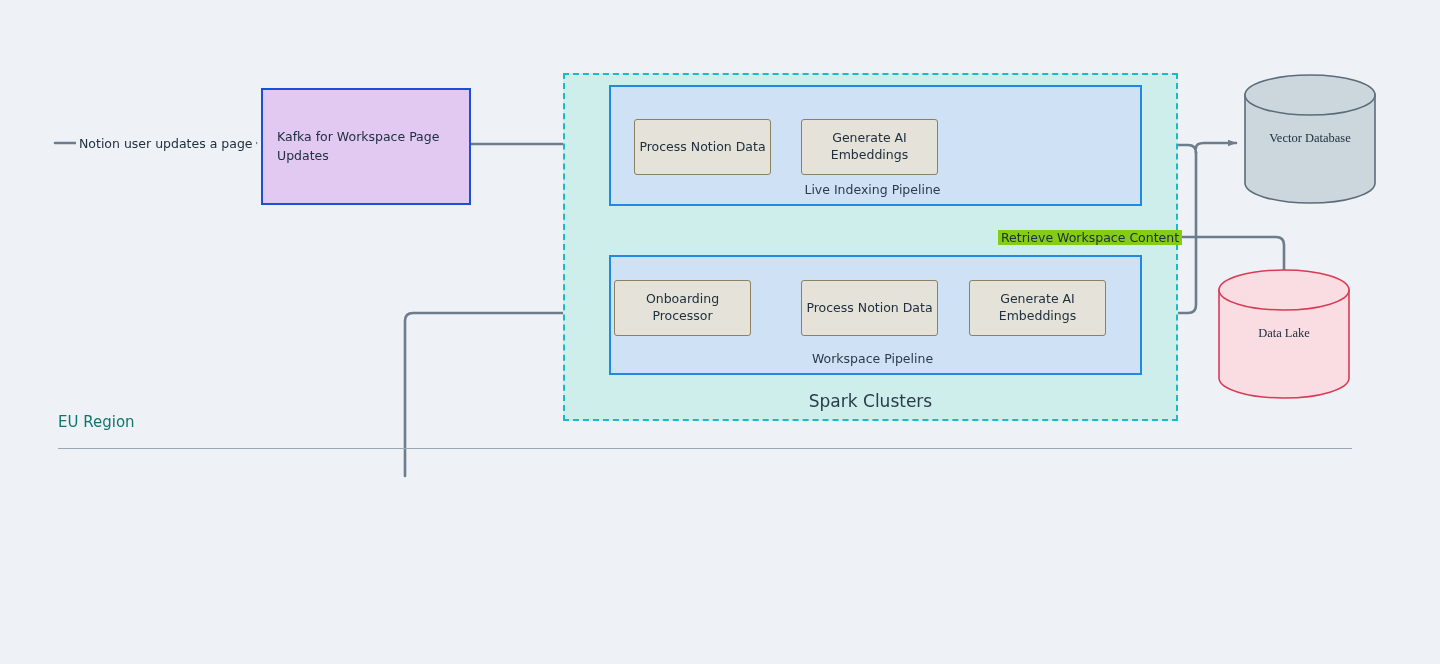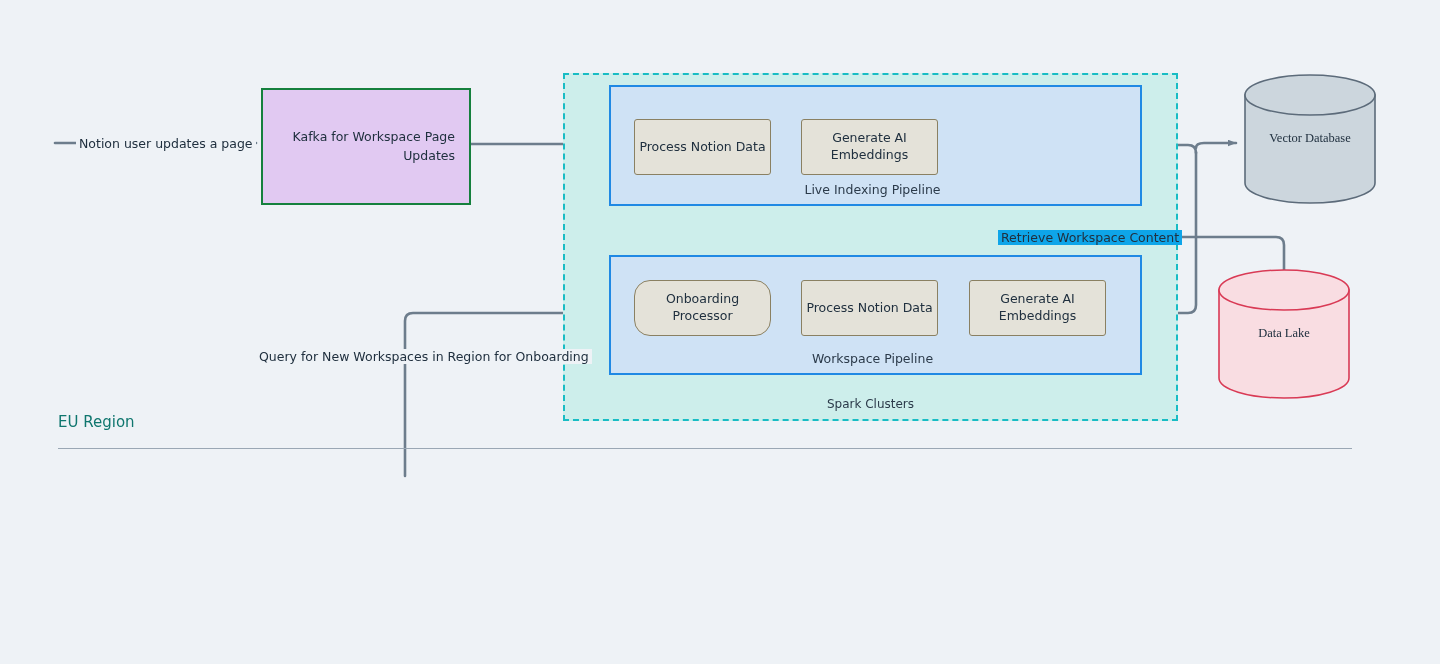--- a/index.html
+++ b/index.html
@@ -37,21 +37,21 @@
     width: 615px; height: 348px;
     background: #cdeeeb;
     border: 2px dashed #18bcc4;
     z-index: 2;
   }
   .region-box-label {
     position: absolute;
     left: 0; right: 0;
     bottom: 8px;
     text-align: center;
-    font-size: 12px;
+    font-size: 17px;
     color: #2b3a4a;
   }
 
   
   .pipeline {
     background: #cfe2f5;
     border: 2px solid #2089e4;
     z-index: 3;
   }
   .pipeline-label {
@@ -78,25 +78,25 @@
     line-height: 1.35;
     color: #20303f;
     z-index: 4;
   }
 
   
   .kafka {
     left: 261px; top: 88px;
     width: 210px; height: 117px;
     background: #e1c9f2;
-    border: 2px solid #15803d;
+    border: 2px solid #1d4ed8;
     display: flex;
     align-items: center;
     justify-content: center;
-    text-align: right;
+    text-align: left;
     font-size: 12.5px;
     line-height: 1.5;
     color: #20303f;
     padding: 0 14px;
     z-index: 4;
   }
 
   
   .cyl { z-index: 4; font-family: Liberation Serif, serif; }
   .cyl svg { display: block; }
@@ -115,21 +115,21 @@
   
   .wire-label {
     position: absolute;
     font-size: 12.5px;
     color: #20303f;
     background: #eef2f6;
     white-space: nowrap;
     z-index: 5;
     padding: 0 3px;
   }
-  .wire-label.on-teal { background: #0ea5e9; }
+  .wire-label.on-teal { background: #84cc16; }
 
   
   .region-title {
     left: 58px; top: 413px;
     font-size: 15px;
     color: #0f766e;
     z-index: 5;
   }
   .region-divider {
     left: 58px; top: 448px;
@@ -185,33 +185,32 @@
   <div class="abs task" style="left:634px; top:119px; width:137px; height:56px;">
     <span>Process Notion Data</span>
   </div>
   <div class="abs task" style="left:801px; top:119px; width:137px; height:56px;">
     <span>Generate AI Embeddings</span>
   </div>
 
   <div class="abs pipeline pipe-onboard">
     <div class="pipeline-label">Workspace Pipeline</div>
   </div>
-  <div class="abs task" style="left:634px; top:280px; width:137px; height:56px;border-radius:16px;">
+  <div class="abs task" style="left:614px; top:280px; width:137px; height:56px;">
     <span>Onboarding Processor</span>
   </div>
   <div class="abs task" style="left:801px; top:280px; width:137px; height:56px;">
     <span>Process Notion Data</span>
   </div>
   <div class="abs task" style="left:969px; top:280px; width:137px; height:56px;">
     <span>Generate AI Embeddings</span>
   </div>
 
   <div class="wire-label on-teal" style="left:998px; top:230px;">Retrieve Workspace Content</div>
 
-  <div class="wire-label" style="left:256px; top:349px;">Query for New Workspaces in Region for Onboarding</div>
 
   <div class="abs cyl" style="left:1243px; top:73px; width:134px; height:132px;">
     <svg width="134" height="132" viewBox="0 0 134 132">
       <path d="M2,22 L2,110 A65,20 0 0 0 132,110 L132,22 Z" fill="#ccd6dd" stroke="#5c6b7a" stroke-width="1.6"></path>
       <ellipse cx="67" cy="22" rx="65" ry="20" fill="#ccd6dd" stroke="#5c6b7a" stroke-width="1.6"></ellipse>
     </svg>
     <div class="cyl-label">Vector Database</div>
   </div>
 
   <div class="abs cyl" style="left:1217px; top:268px; width:134px; height:132px;">

